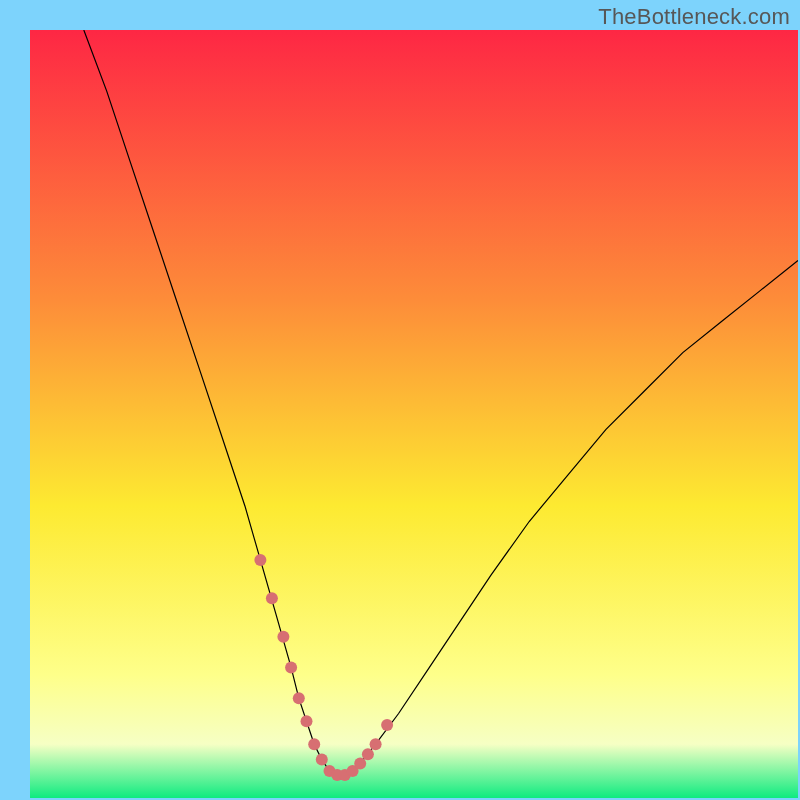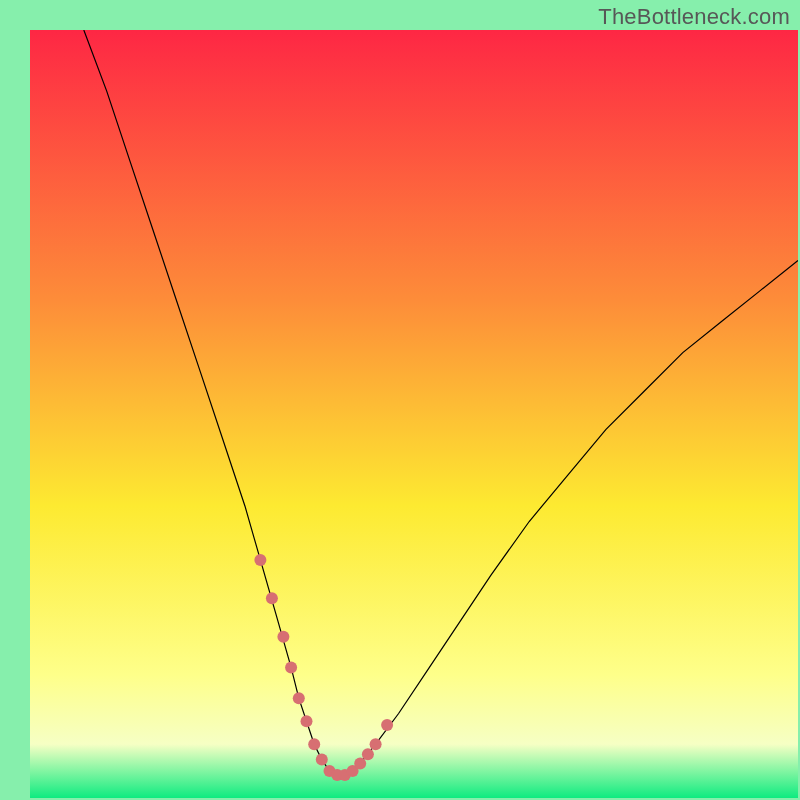--- a/index.html
+++ b/index.html
@@ -8,21 +8,21 @@
     width: 800px;
     height: 800px;
     background: #000;
     font-family: Arial, Helvetica, sans-serif;
     overflow: hidden;
   }
   .frame {
     position: relative;
     width: 800px;
     height: 800px;
-    background: #86efac;
+    background: #7dd3fc;
   }
   .watermark {
     position: absolute;
     top: 4px;
     right: 10px;
     color: #575757;
     font-size: 22px;
     font-weight: 500;
     letter-spacing: 0.2px;
     z-index: 5;

